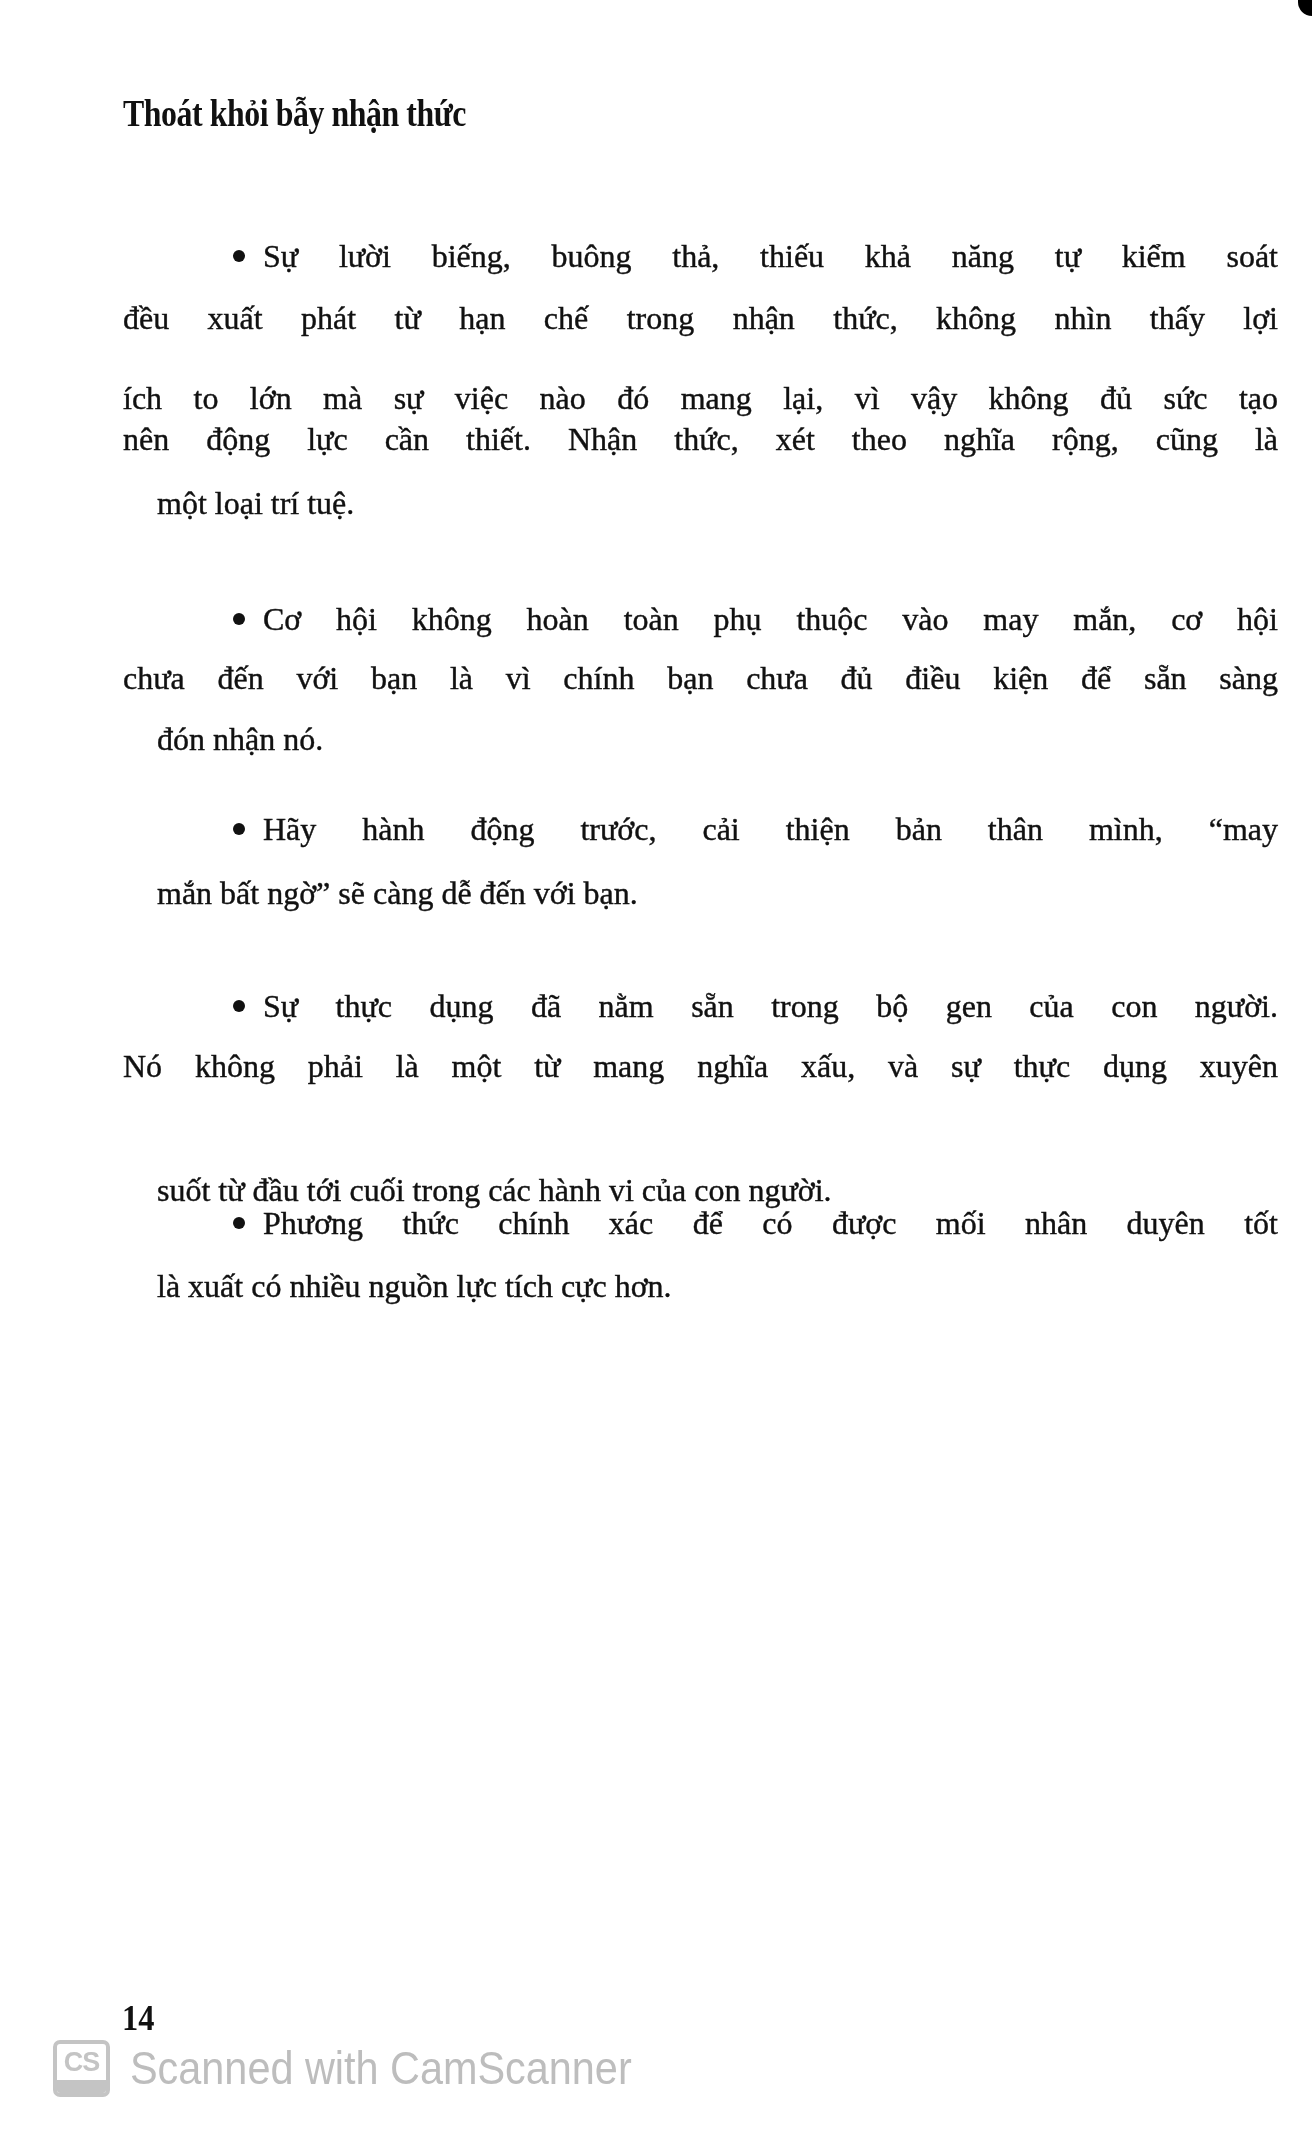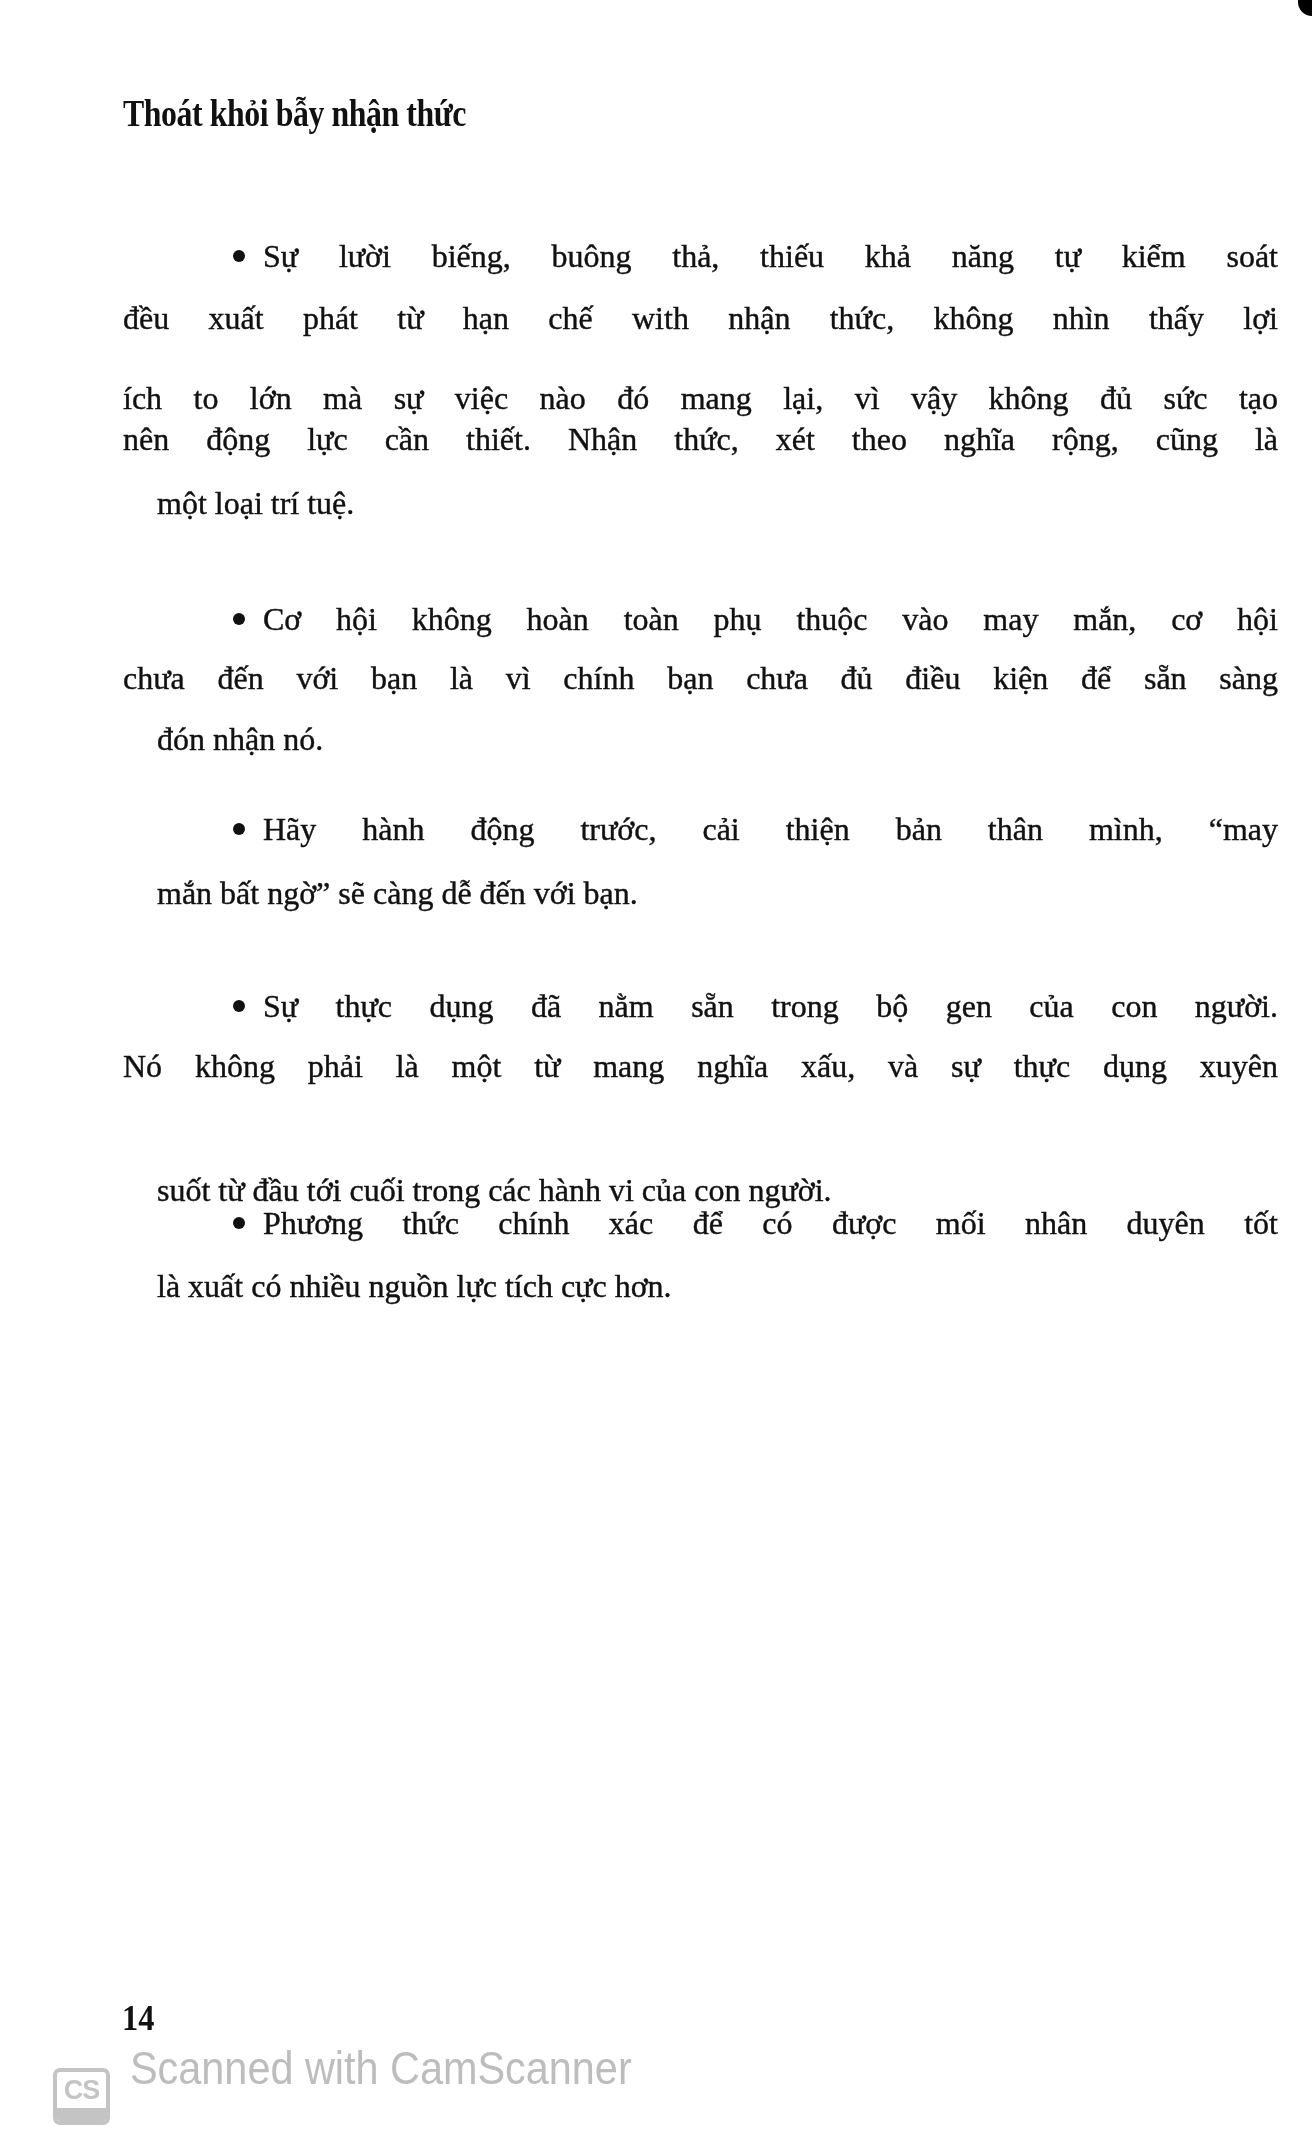--- a/index.html
+++ b/index.html
@@ -33,21 +33,21 @@
   }
   .line-text { display: inline; }
   .page-number {
     position: absolute; left: 122px; top: 1998px;
     font-size: 36px; font-weight: bold; line-height: 40px;
     transform: scaleX(0.9); transform-origin: left top;
   }
   .cs-logo {
     position: absolute; left: 53px; top: 2040px; width: 57px; height: 57px;
     box-sizing: border-box; border: 4px solid #c4c4c4; border-radius: 7px;
-    background: #fff; overflow: hidden; margin-top: 28px;
+    background: #fff; overflow: hidden;
   }
   .cs-logo-band { position: absolute; left: 0; right: 0; bottom: 0; height: 13px; background: #c4c4c4; }
   .cs-logo-text {
     position: absolute; left: 0; right: 0; top: 3px; text-align: center;
     font-family: "Liberation Sans", "DejaVu Sans", sans-serif;
     font-size: 27px; font-weight: bold; color: #c4c4c4; letter-spacing: -1px; line-height: 30px;
   }
   .cs-text {
     position: absolute; left: 130px; top: 2041px;
     font-family: "Liberation Sans", "DejaVu Sans", sans-serif;
@@ -57,21 +57,21 @@
 </style>
 </head>
 <body>
 
 <div class="corner"></div>
 
 <div class="title">Thoát khỏi bẫy nhận thức</div>
 
 <div>
   <div class="line first" style="top:232px"><span class="bullet"></span><span class="line-text">Sự lười biếng, buông thả, thiếu khả năng tự kiểm soát</span></div>
-  <div class="line" style="top:294px">đều xuất phát từ hạn chế with nhận thức, không nhìn thấy lợi</div>
+  <div class="line" style="top:294px">đều xuất phát từ hạn chế trong nhận thức, không nhìn thấy lợi</div>
   <div class="line" style="top:374px">ích to lớn mà sự việc nào đó mang lại, vì vậy không đủ sức tạo</div>
   <div class="line" style="top:415px">nên động lực cần thiết. Nhận thức, xét theo nghĩa rộng, cũng là</div>
   <div class="line last" style="top:479px">một loại trí tuệ.</div>
 </div>
 
 <div>
   <div class="line first" style="top:595px"><span class="bullet"></span><span class="line-text">Cơ hội không hoàn toàn phụ thuộc vào may mắn, cơ hội</span></div>
   <div class="line" style="top:654px">chưa đến với bạn là vì chính bạn chưa đủ điều kiện để sẵn sàng</div>
   <div class="line last" style="top:715px">đón nhận nó.</div>
 </div>

